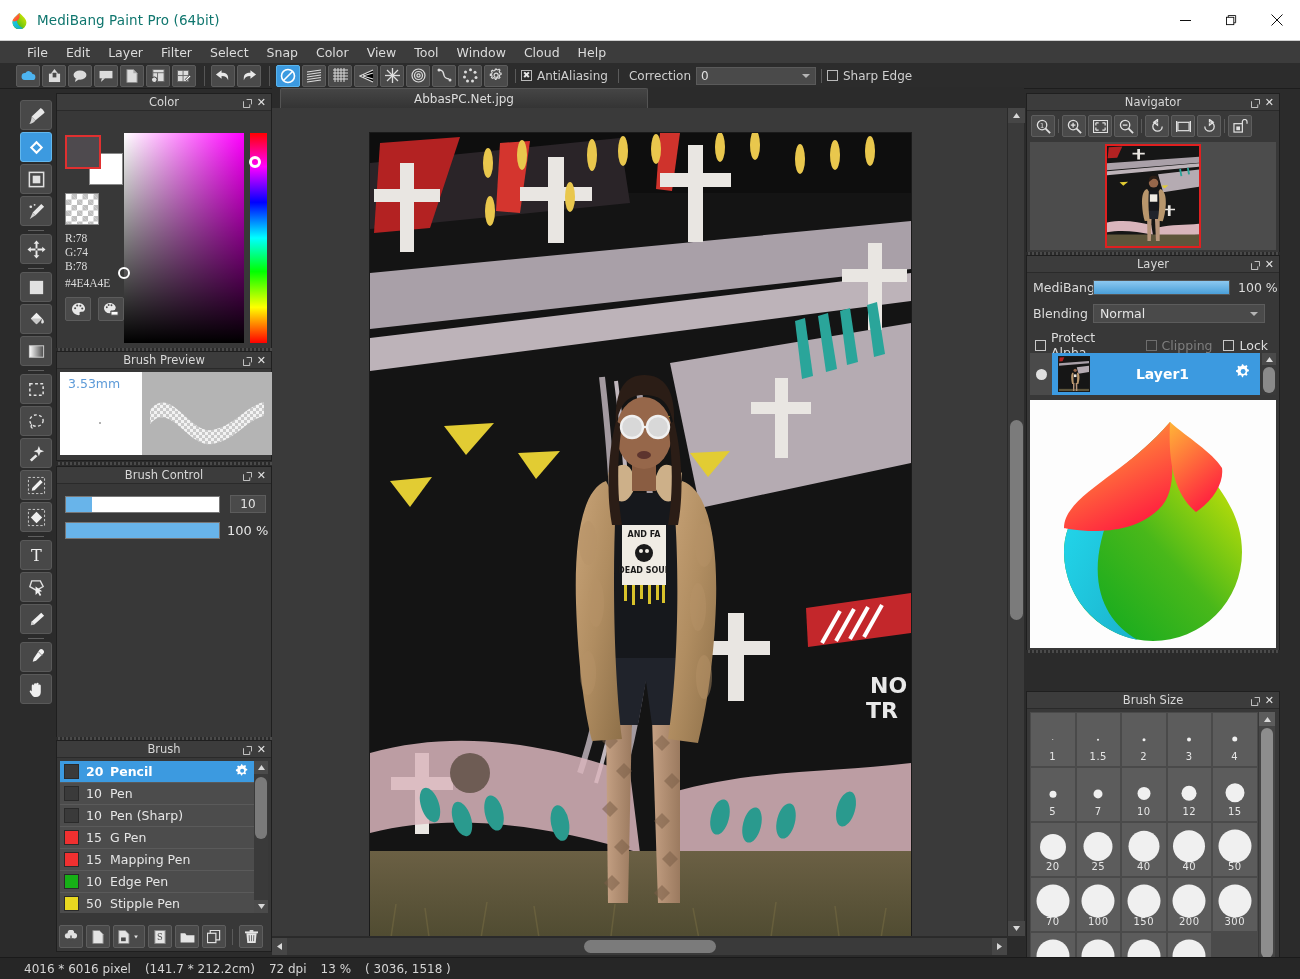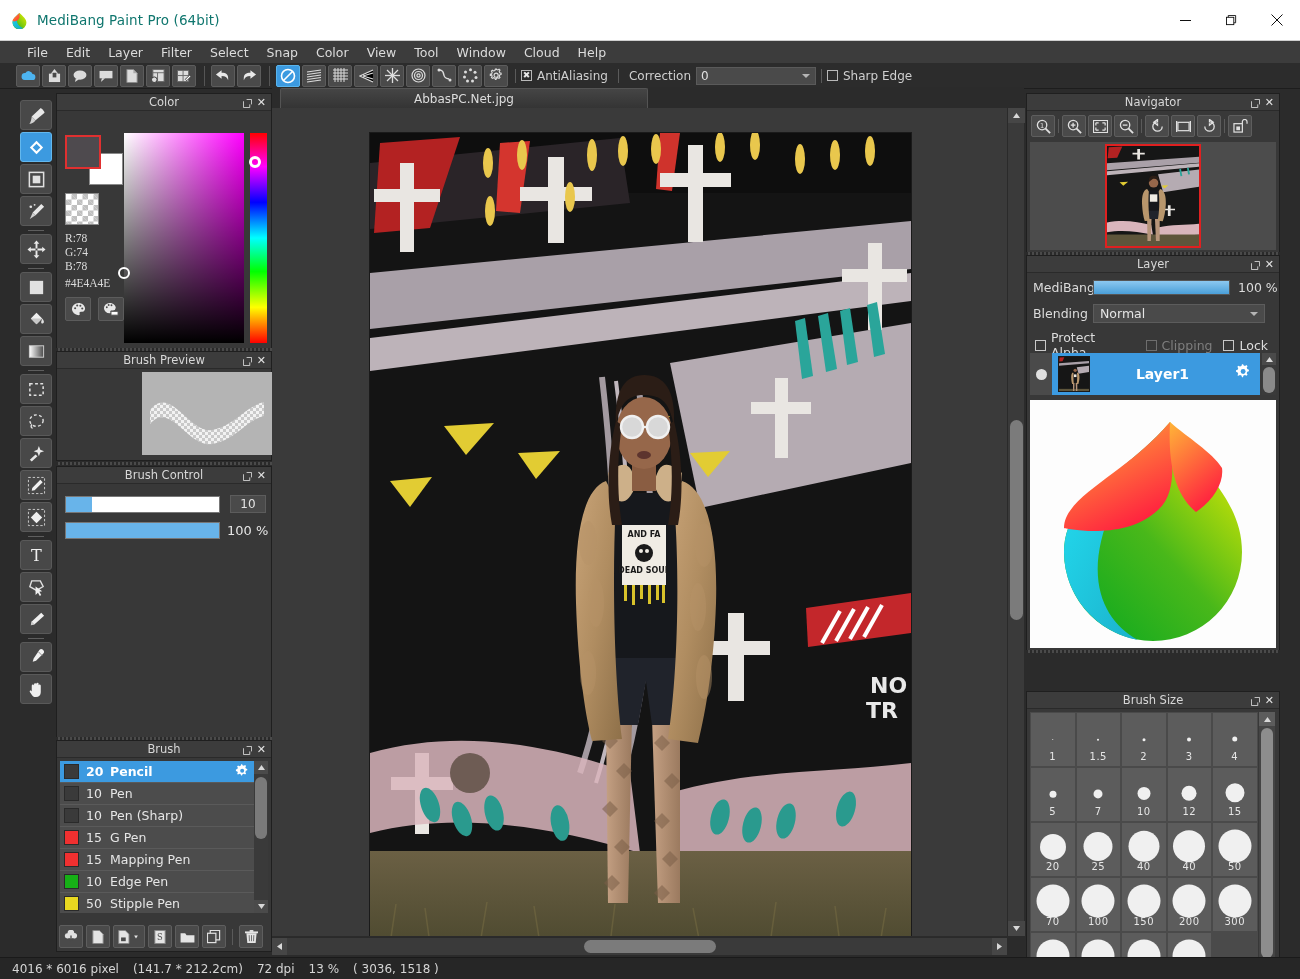--- a/index.html
+++ b/index.html
@@ -213,21 +213,21 @@
                   background:#f0f0f0; border-radius:50%; }
   .bs-cell .lbl { font-size:10px; color:#e6e6e6; letter-spacing:0.5px; }
   .bs-empty { height:55px; background:#4a4a4a; border:1px solid #4a4a4a; }
   .bs-scroll { position:absolute; right:4px; top:20px; width:16px; height:272px; background:#444; }
   .bs-scroll .arr { width:16px; height:14px; background:#5c5c5c; display:flex; align-items:center; justify-content:center; }
   .bs-scroll .thumb { position:absolute; left:2px; top:16px; width:12px; height:230px; background:#8d8d8d; border-radius:6px; }
 
   
   .statusbar { position:absolute; left:0; bottom:0; width:1300px; height:22px;
                background:#262626; border-top:1px solid #1a1a1a;
-               display:flex; align-items:center; padding-left:12px;
+               display:flex; align-items:center; padding-left:24px;
                font-size:12px; color:#d5d5d5; gap:14px; }
 
   .vgutter { position:absolute; left:0; top:89px; width:17px; height:868px; background:#2b2b2b; }
 </style>
 </head>
 <body>
 
 <div id="app">
 
   <div class="titlebar">
@@ -642,20 +642,24 @@
   <div class="panel" id="brushprev-panel">
     <div class="ph">
       <span>Brush Preview</span>
       <span class="pop">
         <svg width="9" height="9" viewBox="0 0 10 10">
             <path d="M0.5 2.5 V9.5 H7.5 V6" fill="none" stroke="#d8d8d8"></path>
             <path d="M4 0.5 H9.5 V6" fill="none" stroke="#d8d8d8"></path>
           </svg>
       </span>
       <span class="cls">✕</span>
+    </div>
+    <div class="bp-white">
+      <div class="bp-mm">3.53mm</div>
+      <div class="bp-dot"></div>
     </div>
     <div class="bp-gray">
       <svg width="130" height="83" viewBox="0 0 130 83">
         <defs>
           <pattern id="chk" width="6" height="6" patternUnits="userSpaceOnUse">
             <rect width="6" height="6" fill="#f2f2f2"></rect>
               <rect width="3" height="3" fill="#c9c9c9"></rect>
               <rect x="3" y="3" width="3" height="3" fill="#c9c9c9"></rect>
           </pattern>
         </defs>

